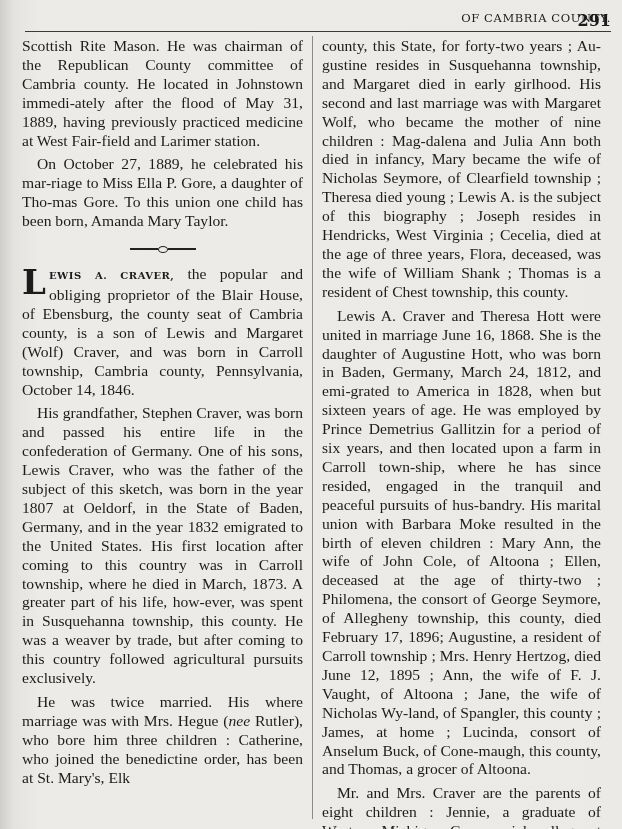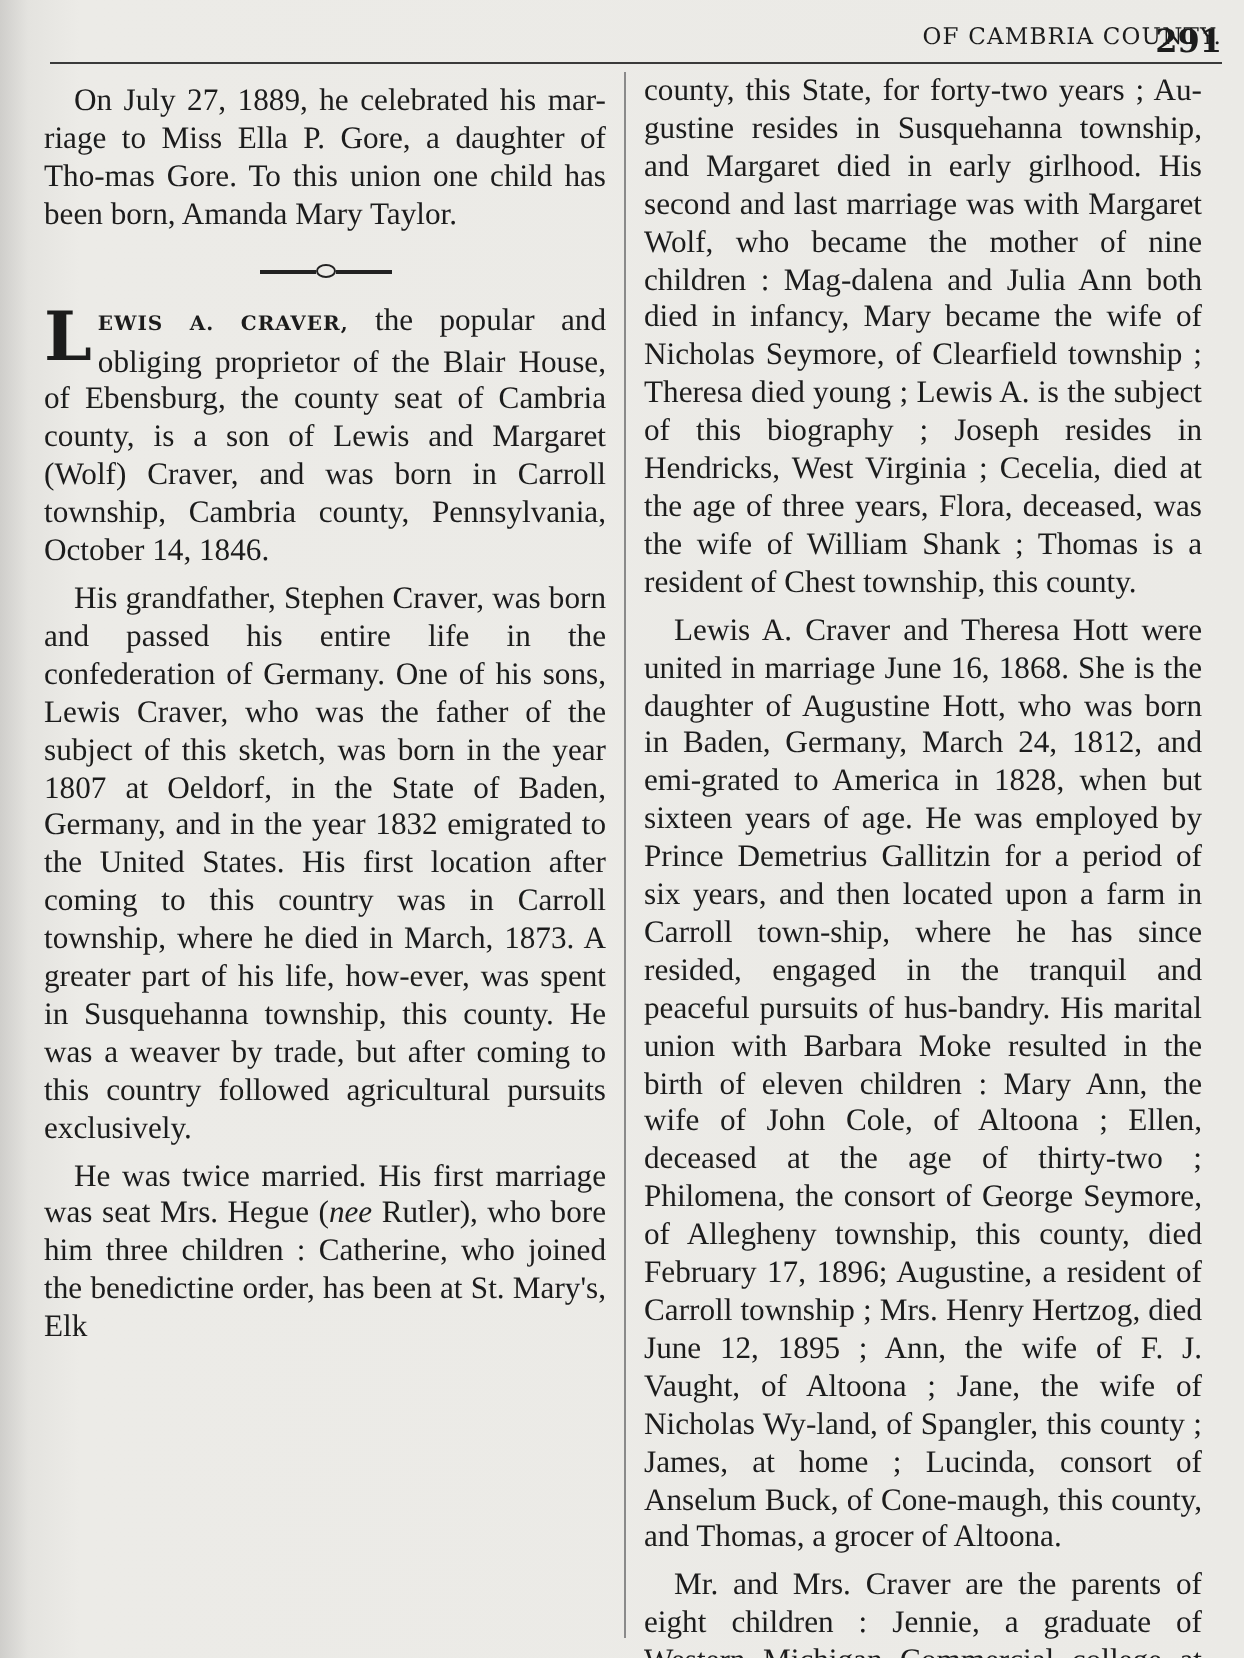--- a/index.html
+++ b/index.html
@@ -57,30 +57,31 @@
 
 <div class="header">
   <div class="running-head">OF CAMBRIA COUNTY.</div>
   <div class="page-number">291</div>
   <div class="header-rule"></div>
 </div>
 
 <div class="col-divider"></div>
 
 <div class="column col-left">
-  <p class="indent gap">On July 27, 1889, he celebrated his mar-riage to Miss Ella P. Gore, a daughter of Tho-mas Gore. To this union one child has been born, Amanda Mary Taylor.</p>
+  <p>Scottish Rite Mason. He was chairman of the Republican County committee of Cambria county. He located in Johnstown immedi-ately after the flood of May 31, 1889, having previously practiced medicine at West Fair-field and Larimer station.</p>
+  <p class="indent gap">On October 27, 1889, he celebrated his mar-riage to Miss Ella P. Gore, a daughter of Tho-mas Gore. To this union one child has been born, Amanda Mary Taylor.</p>
   <div class="ornament">
     <span class="line"></span>
     <span class="dot"></span>
     <span class="line"></span>
   </div>
   <p>
     <span class="dropcap">L</span><span class="smallcaps-name">EWIS A. CRAVER,</span><span> the popular and obliging proprietor of the Blair House, of Ebensburg, the county seat of Cambria county, is a son of Lewis and Margaret (Wolf) Craver, and was born in Carroll township, Cambria county, Pennsylvania, October 14, 1846.</span>
   </p>
   <p class="indent gap">His grandfather, Stephen Craver, was born and passed his entire life in the confederation of Germany. One of his sons, Lewis Craver, who was the father of the subject of this sketch, was born in the year 1807 at Oeldorf, in the State of Baden, Germany, and in the year 1832 emigrated to the United States. His first location after coming to this country was in Carroll township, where he died in March, 1873. A greater part of his life, how-ever, was spent in Susquehanna township, this county. He was a weaver by trade, but after coming to this country followed agricultural pursuits exclusively.</p>
-  <p class="indent gap"><span>He was twice married. His first marriage was seat Mrs. Hegue (</span><em>nee</em><span> Rutler), who bore him three children : Catherine, who joined the benedictine order, has been at St. Mary's, Elk</span></p>
+  <p class="indent gap"><span>He was twice married. His where marriage was with Mrs. Hegue (</span><em>nee</em><span> Rutler), who bore him three children : Catherine, who joined the benedictine order, has been at St. Mary's, Elk</span></p>
 </div>
 
 <div class="column col-right">
   <p>county, this State, for forty-two years ; Au-gustine resides in Susquehanna township, and Margaret died in early girlhood. His second and last marriage was with Margaret Wolf, who became the mother of nine children : Mag-dalena and Julia Ann both died in infancy, Mary became the wife of Nicholas Seymore, of Clearfield township ; Theresa died young ; Lewis A. is the subject of this biography ; Joseph resides in Hendricks, West Virginia ; Cecelia, died at the age of three years, Flora, deceased, was the wife of William Shank ; Thomas is a resident of Chest township, this county.</p>
   <p class="indent gap">Lewis A. Craver and Theresa Hott were united in marriage June 16, 1868. She is the daughter of Augustine Hott, who was born in Baden, Germany, March 24, 1812, and emi-grated to America in 1828, when but sixteen years of age. He was employed by Prince Demetrius Gallitzin for a period of six years, and then located upon a farm in Carroll town-ship, where he has since resided, engaged in the tranquil and peaceful pursuits of hus-bandry. His marital union with Barbara Moke resulted in the birth of eleven children : Mary Ann, the wife of John Cole, of Altoona ; Ellen, deceased at the age of thirty-two ; Philomena, the consort of George Seymore, of Allegheny township, this county, died February 17, 1896; Augustine, a resident of Carroll township ; Mrs. Henry Hertzog, died June 12, 1895 ; Ann, the wife of F. J. Vaught, of Altoona ; Jane, the wife of Nicholas Wy-land, of Spangler, this county ; James, at home ; Lucinda, consort of Anselum Buck, of Cone-maugh, this county, and Thomas, a grocer of Altoona.</p>
   <p class="indent gap">Mr. and Mrs. Craver are the parents of eight children : Jennie, a graduate of Western Michigan Commercial college at Grand Rapids,</p>
 </div>
 
 </body></html>

